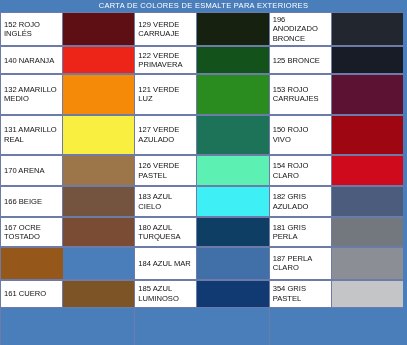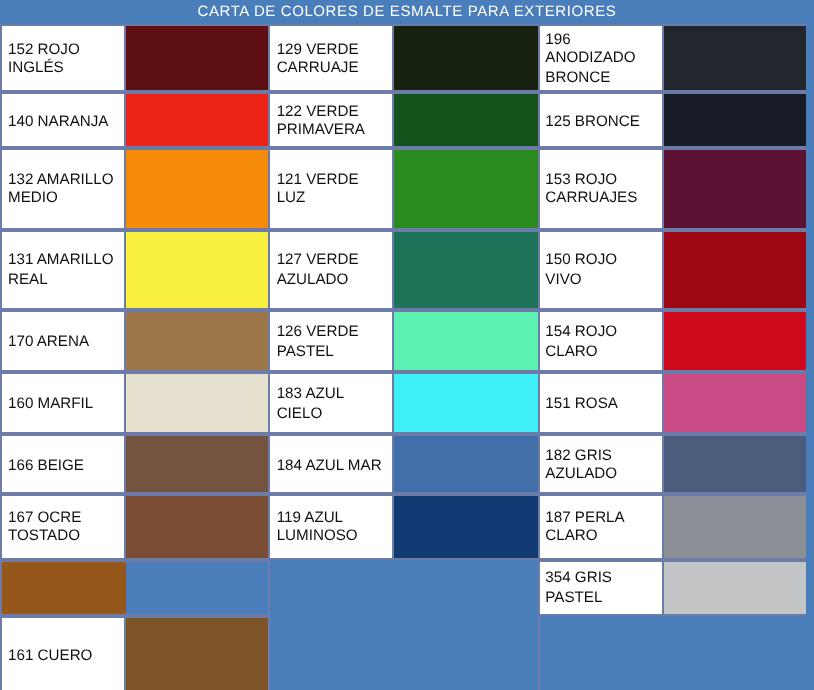--- a/index.html
+++ b/index.html
@@ -115,26 +115,20 @@
           <div class="color-cell" style="background: rgb(248, 239, 64);"></div>
         </div>
         <div class="swatch-row">
           <div class="label-cell">
             <span>170 ARENA</span>
           </div>
           <div class="color-cell" style="background: rgb(156, 118, 72);"></div>
         </div>
         <div class="swatch-row">
           <div class="label-cell">
-            <span>160 MARFIL</span>
-          </div>
-          <div class="color-cell" style="background: rgb(230, 224, 207);"></div>
-        </div>
-        <div class="swatch-row">
-          <div class="label-cell">
             <span>166 BEIGE</span>
           </div>
           <div class="color-cell" style="background: rgb(116, 84, 63);"></div>
         </div>
         <div class="swatch-row">
           <div class="label-cell">
             <span>167 OCRE TOSTADO</span>
           </div>
           <div class="color-cell" style="background: rgb(122, 76, 51);"></div>
         </div>
@@ -180,27 +174,33 @@
           <div class="color-cell" style="background: rgb(92, 240, 179);"></div>
         </div>
         <div class="swatch-row">
           <div class="label-cell">
             <span>183 AZUL CIELO</span>
           </div>
           <div class="color-cell" style="background: rgb(62, 240, 245);"></div>
         </div>
         <div class="swatch-row">
           <div class="label-cell">
+            <span>180 AZUL TURQUESA</span>
+          </div>
+          <div class="color-cell" style="background: rgb(14, 62, 100);"></div>
+        </div>
+        <div class="swatch-row">
+          <div class="label-cell">
             <span>184 AZUL MAR</span>
           </div>
           <div class="color-cell" style="background: rgb(65, 112, 168);"></div>
         </div>
         <div class="swatch-row">
           <div class="label-cell">
-            <span>119 AZUL LUMINOSO</span>
+            <span>185 AZUL LUMINOSO</span>
           </div>
           <div class="color-cell" style="background: rgb(18, 58, 114);"></div>
         </div>
       </div>
     <div class="col">
         <div class="swatch-row">
           <div class="label-cell">
             <span>196 ANODIZADO BRONCE</span>
           </div>
           <div class="color-cell" style="background: rgb(34, 38, 47);"></div>
@@ -224,29 +224,29 @@
           <div class="color-cell" style="background: rgb(158, 7, 18);"></div>
         </div>
         <div class="swatch-row">
           <div class="label-cell">
             <span>154 ROJO CLARO</span>
           </div>
           <div class="color-cell" style="background: rgb(207, 10, 29);"></div>
         </div>
         <div class="swatch-row">
           <div class="label-cell">
-            <span>151 ROSA</span>
-          </div>
-          <div class="color-cell" style="background: rgb(201, 74, 132);"></div>
-        </div>
-        <div class="swatch-row">
-          <div class="label-cell">
             <span>182 GRIS AZULADO</span>
           </div>
           <div class="color-cell" style="background: rgb(76, 92, 124);"></div>
+        </div>
+        <div class="swatch-row">
+          <div class="label-cell">
+            <span>181 GRIS PERLA</span>
+          </div>
+          <div class="color-cell" style="background: rgb(115, 120, 127);"></div>
         </div>
         <div class="swatch-row">
           <div class="label-cell">
             <span>187 PERLA CLARO</span>
           </div>
           <div class="color-cell" style="background: rgb(139, 143, 149);"></div>
         </div>
         <div class="swatch-row">
           <div class="label-cell">
             <span>354 GRIS PASTEL</span>

